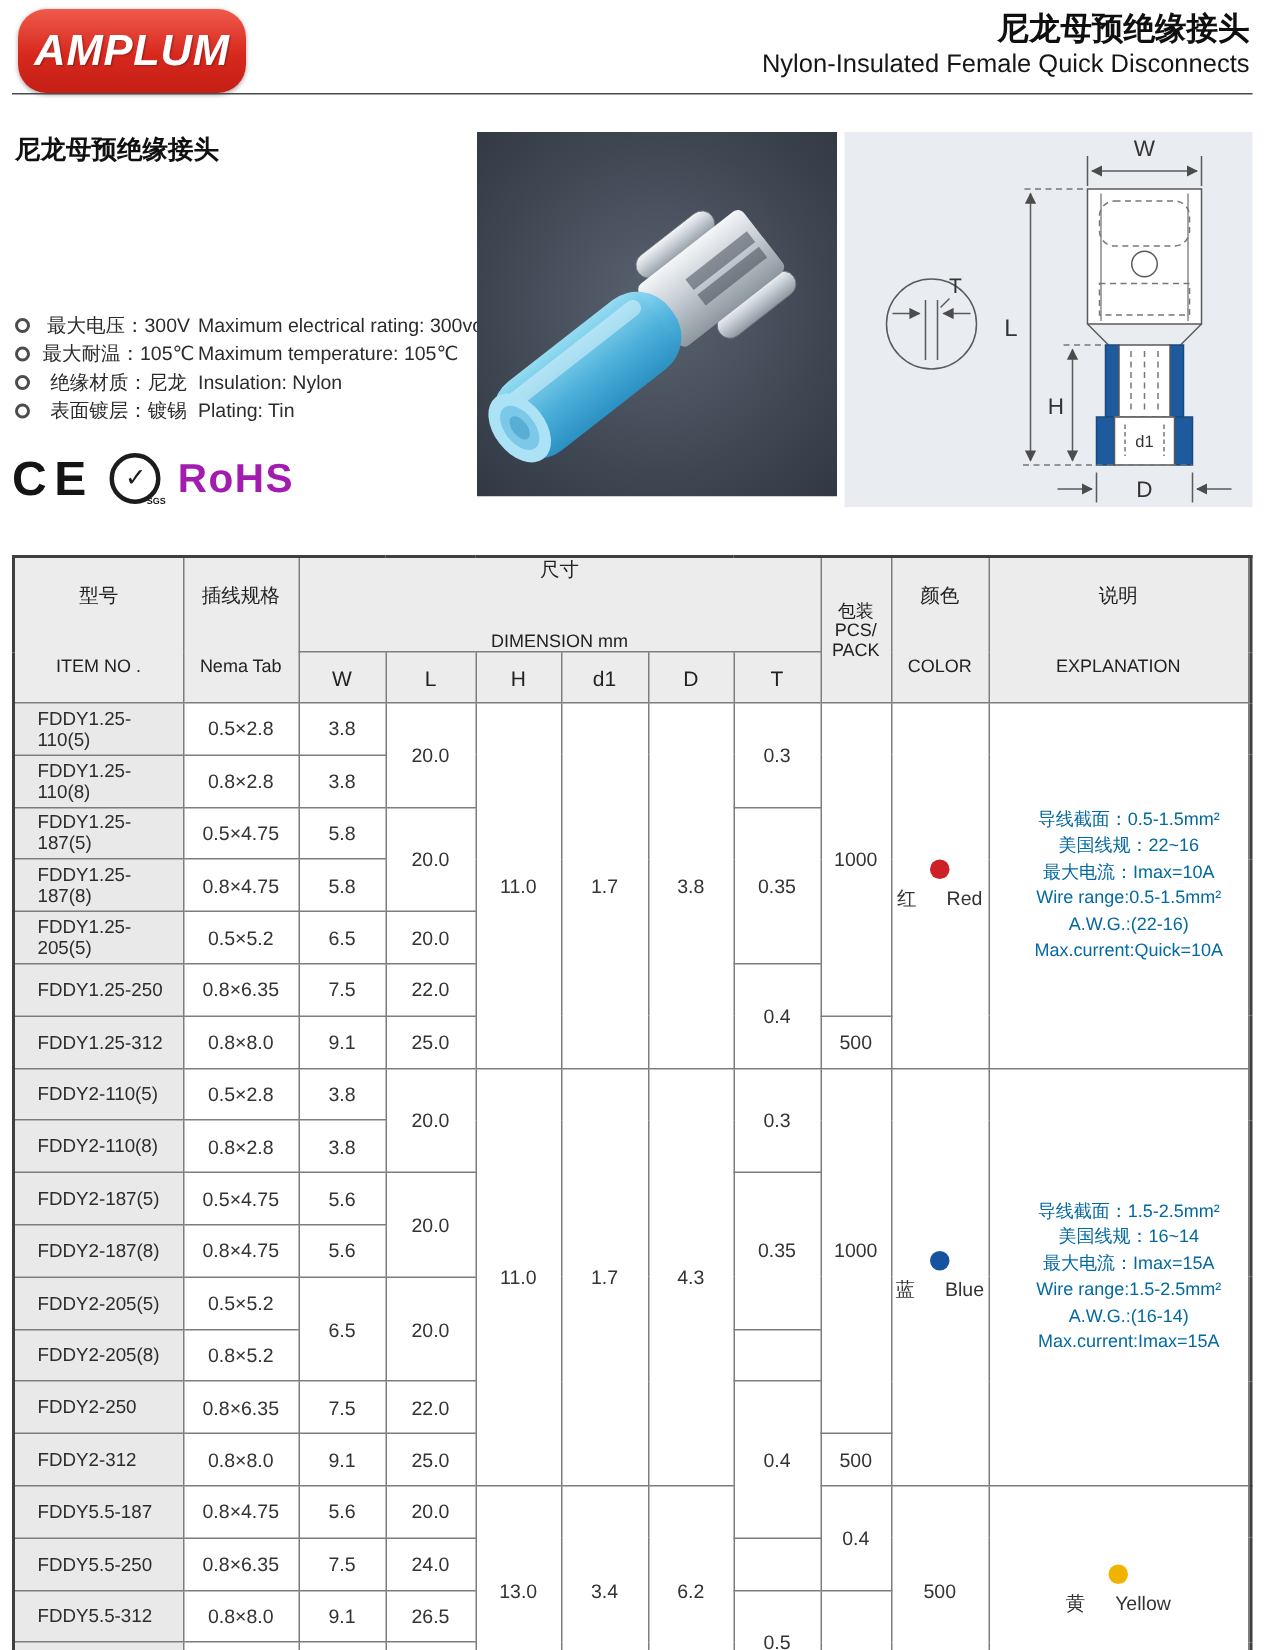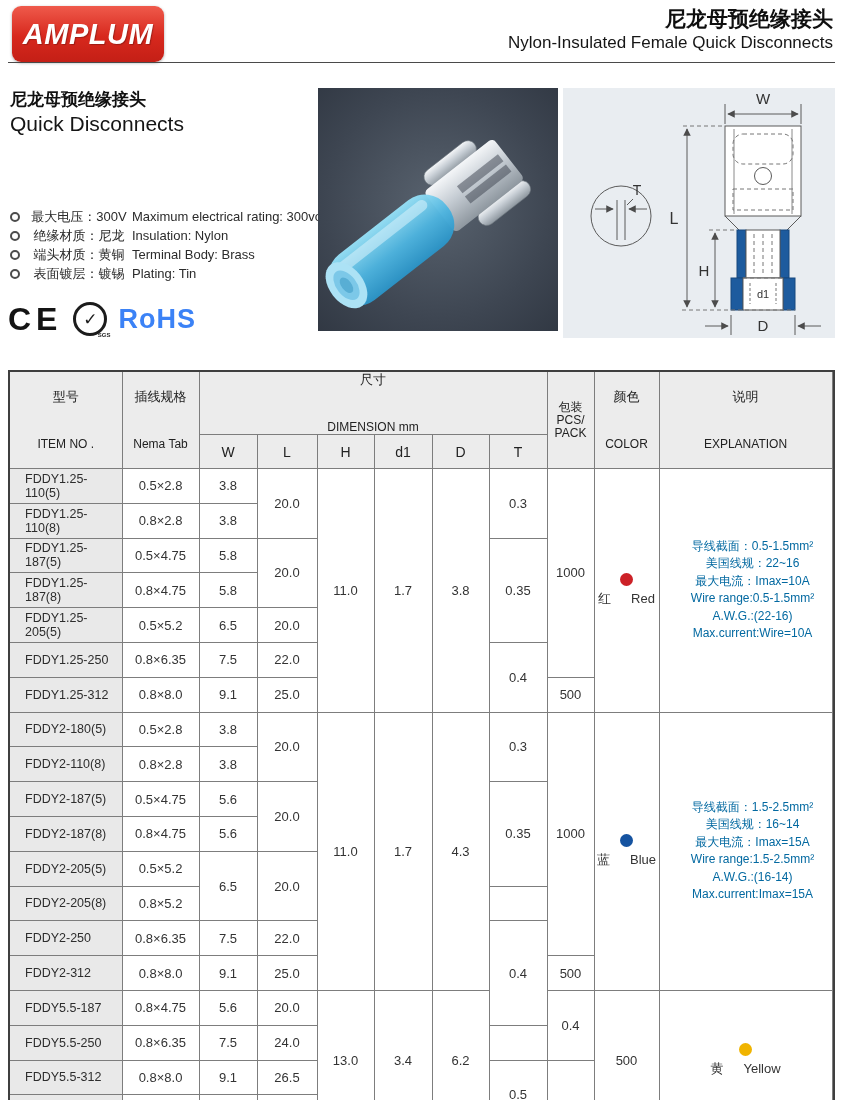--- a/index.html
+++ b/index.html
@@ -1,42 +1,42 @@
 <!DOCTYPE html>
 <html><head>
 <meta charset="utf-8">
 <style>
   html,body{margin:0;padding:0;}
   body{width:843px;height:1100px;position:relative;background:#fff;
        font-family:"Liberation Sans","DejaVu Sans",sans-serif;color:#2e2e2e;}
   .abs{position:absolute;}
 
   
-  .logo{left:12px;top:6px;width:152px;height:56px;border-radius:9px;
+  .logo{left:12px;top:6px;width:152px;height:56px;border-radius:19px;
         background:linear-gradient(180deg,#ef5a4b 0%,#d7281d 55%,#c41f16 100%);
         box-shadow:0 1px 3px rgba(0,0,0,.35);display:flex;align-items:center;justify-content:center;}
   .logo span{color:#fff;font-style:italic;font-weight:bold;font-size:29px;letter-spacing:.5px;
         text-shadow:1px 1px 1px rgba(0,0,0,.25);}
   .head-cn{right:10px;top:5px;font-size:21px;font-weight:bold;color:#0f0f0f;}
   .head-en{right:10px;top:33px;font-size:17px;color:#161616;}
   .head-rule{left:8px;width:827px;top:62px;height:1px;background:#4a4a4a;}
 
   
   .ih-cn{left:10px;top:88px;font-size:17px;font-weight:bold;color:#111;}
   .ih-en{left:10px;top:110px;font-size:21px;line-height:27px;color:#151515;}
   .specs{left:10px;top:207px;}
   .spec{display:flex;align-items:center;height:19px;font-size:13px;color:#2b2b2b;text-align:center;}
   .spec .b{width:6px;height:6px;border:2px solid #4c4c4c;border-radius:50%;margin-right:6px;flex:0 0 auto;}
   .spec .cnp{width:106px;}
   .certs{left:8px;top:300px;display:flex;align-items:center;gap:11px;height:38px;}
   .ce{font-size:32px;font-weight:bold;letter-spacing:5px;color:#141414;}
   .sgs{width:28px;height:28px;border:3px solid #1c1c1c;border-radius:50%;position:relative;
        display:flex;align-items:center;justify-content:center;font-weight:bold;font-size:17px;color:#1c1c1c;}
   .sgs i{position:absolute;right:-6px;bottom:-5px;font-style:normal;font-size:6px;font-weight:bold;}
-  .rohs{font-size:27px;font-weight:bold;color:#3b82f6;letter-spacing:1px;}
+  .rohs{font-size:27px;font-weight:bold;color:#a21caf;letter-spacing:1px;}
 
   
   .photo{left:318px;top:88px;width:240px;height:243px;}
   .diagram{left:563px;top:88px;width:272px;height:250px;background:#e9edf1;}
   .photo svg,.diagram svg{display:block;width:100%;height:100%;}
 
   
   table.sheet{position:absolute;left:8px;top:370px;width:827px;border-collapse:collapse;
         table-layout:fixed;border:2px solid #3f3f3f;}
   .sheet th,.sheet td{border:1px solid #7d7d7d;padding:0;}
@@ -59,38 +59,37 @@
 
 <div class="abs logo">
   <span>AMPLUM</span>
 </div>
 <div class="abs head-cn">尼龙母预绝缘接头</div>
 <div class="abs head-en">Nylon-Insulated Female Quick Disconnects</div>
 <div class="abs head-rule"></div>
 
 <div class="abs ih-cn">尼龙母预绝缘接头</div>
 <div class="abs ih-en">
-  <div>Quick Disconnects</div>
 </div>
 
 <div class="abs specs">
   <div class="spec">
       <span class="b"></span>
       <span class="cnp">最大电压：300V</span>
       <span>Maximum electrical rating: 300volts</span>
     </div>
   <div class="spec">
       <span class="b"></span>
-      <span class="cnp">绝缘材质：尼龙</span>
-      <span>Insulation: Nylon</span>
+      <span class="cnp">最大耐温：105℃</span>
+      <span>Maximum temperature: 105℃</span>
     </div>
   <div class="spec">
       <span class="b"></span>
-      <span class="cnp">端头材质：黄铜</span>
-      <span>Terminal Body: Brass</span>
+      <span class="cnp">绝缘材质：尼龙</span>
+      <span>Insulation: Nylon</span>
     </div>
   <div class="spec">
       <span class="b"></span>
       <span class="cnp">表面镀层：镀锡</span>
       <span>Plating: Tin</span>
     </div>
 </div>
 
 <div class="abs certs">
   <span class="ce">CE</span>
@@ -271,21 +270,21 @@
         <span class="dot" style="background-color: rgb(204, 33, 39);"></span>
         <div class="clabel"><span>红</span><span class="csp">Red</span></div>
       </td>
       <td rowspan="7" class="expl">
         <div class="expl-lines">
           <div>导线截面：0.5-1.5mm²</div>
           <div>美国线规：22~16</div>
           <div>最大电流：Imax=10A</div>
           <div>Wire range:0.5-1.5mm²</div>
           <div>A.W.G.:(22-16)</div>
-          <div>Max.current:Wire=10A</div>
+          <div>Max.current:Quick=10A</div>
         </div>
       </td>
     </tr>
     <tr>
       <td class="item">FDDY1.25-110(8)</td>
       <td>0.8×2.8</td>
       <td>3.8</td>
     </tr>
     <tr>
       <td class="item">FDDY1.25-187(5)</td>
@@ -314,21 +313,21 @@
     </tr>
     <tr>
       <td class="item">FDDY1.25-312</td>
       <td>0.8×8.0</td>
       <td>9.1</td>
       <td>25.0</td>
       <td>500</td>
     </tr>
 
     <tr>
-      <td class="item">FDDY2-180(5)</td>
+      <td class="item">FDDY2-110(5)</td>
       <td>0.5×2.8</td>
       <td>3.8</td>
       <td rowspan="2">20.0</td>
       <td rowspan="8">11.0</td>
       <td rowspan="8">1.7</td>
       <td rowspan="8">4.3</td>
       <td rowspan="2">0.3</td>
       <td rowspan="7">1000</td>
       <td rowspan="8">
         <span class="dot" style="background-color: rgb(21, 83, 160);"></span>

